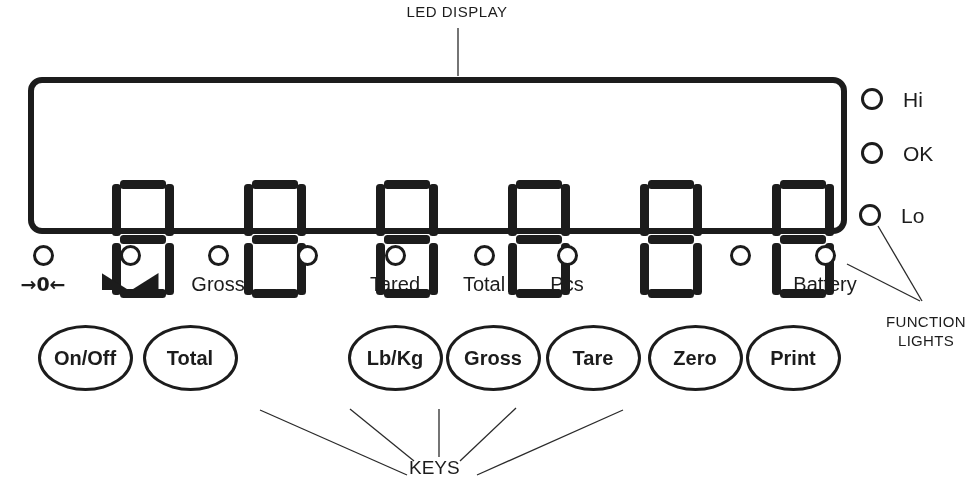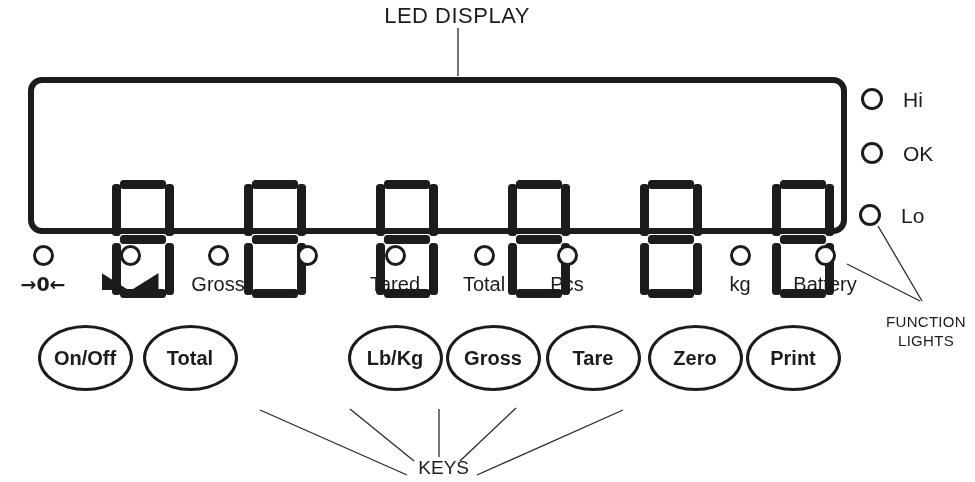--- a/index.html
+++ b/index.html
@@ -4,21 +4,21 @@
 <style>
   html,body{margin:0;padding:0;background:#ffffff;}
   .stage{
     position:relative;width:975px;height:482px;background:#ffffff;overflow:hidden;
     font-family:"Liberation Sans",sans-serif;color:#1c1c1c;
   }
   .lines{position:absolute;left:0;top:0;width:975px;height:482px;pointer-events:none;}
 
   
   .led-lbl{position:absolute;left:357px;top:3px;width:200px;text-align:center;
-    font-size:22px;letter-spacing:.5px;}
+    font-size:15px;letter-spacing:.5px;}
 
   
   .display-box{position:absolute;left:28px;top:77px;width:819px;height:157px;
     border:6px solid #1c1c1c;border-radius:14px;box-sizing:border-box;background:#fff;}
   .digits{position:absolute;left:78px;top:97px;width:722px;height:120px;
     display:flex;justify-content:space-between;}
   .digit{position:relative;width:62px;height:118px;}
   .seg{position:absolute;background:#1c1c1c;border-radius:3.5px;}
   .seg-t {left:8px;right:8px;top:0;height:9px;}
   .seg-m {left:8px;right:8px;top:54.5px;height:9px;}
@@ -47,21 +47,21 @@
 
   
   .key{position:absolute;top:325px;width:95px;height:66px;border:3.5px solid #1c1c1c;
     border-radius:50%;box-sizing:border-box;background:#fff;
     display:flex;align-items:center;justify-content:center;}
   .key span{font-size:20px;font-weight:bold;text-align:center;}
 
   
   .fl-lbl{position:absolute;left:876px;top:312px;width:100px;text-align:center;
     font-size:15px;line-height:19px;letter-spacing:.3px;}
-  .keys-lbl{position:absolute;left:409px;top:457px;width:60px;text-align:right;font-size:19px;}
+  .keys-lbl{position:absolute;left:409px;top:457px;width:60px;text-align:left;font-size:19px;}
 </style>
 </head>
 <body>
 
 <div class="stage">
 
   <svg class="lines" viewBox="0 0 975 482">
     <g stroke="#2a2a2a" stroke-width="1.3" fill="none">
       <line x1="458" y1="28" x2="458" y2="76"></line>
       <line x1="878" y1="226" x2="922" y2="301"></line>
@@ -173,21 +173,20 @@
   <div class="ind" style="left:439px">
     <div class="circ"></div>
     <div class="ind-lbl">Total</div>
   </div>
   <div class="ind" style="left:522px">
     <div class="circ"></div>
     <div class="ind-lbl">Pcs</div>
   </div>
   <div class="ind" style="left:695px">
     <div class="circ"></div>
-    <div class="ind-lbl">kg</div>
   </div>
   <div class="ind" style="left:780px">
     <div class="circ"></div>
     <div class="ind-lbl">Battery</div>
   </div>
 
   <div class="key" style="left:37.5px">
     <span>On/Off</span>
     </div>
   <div class="key" style="left:142.5px">

